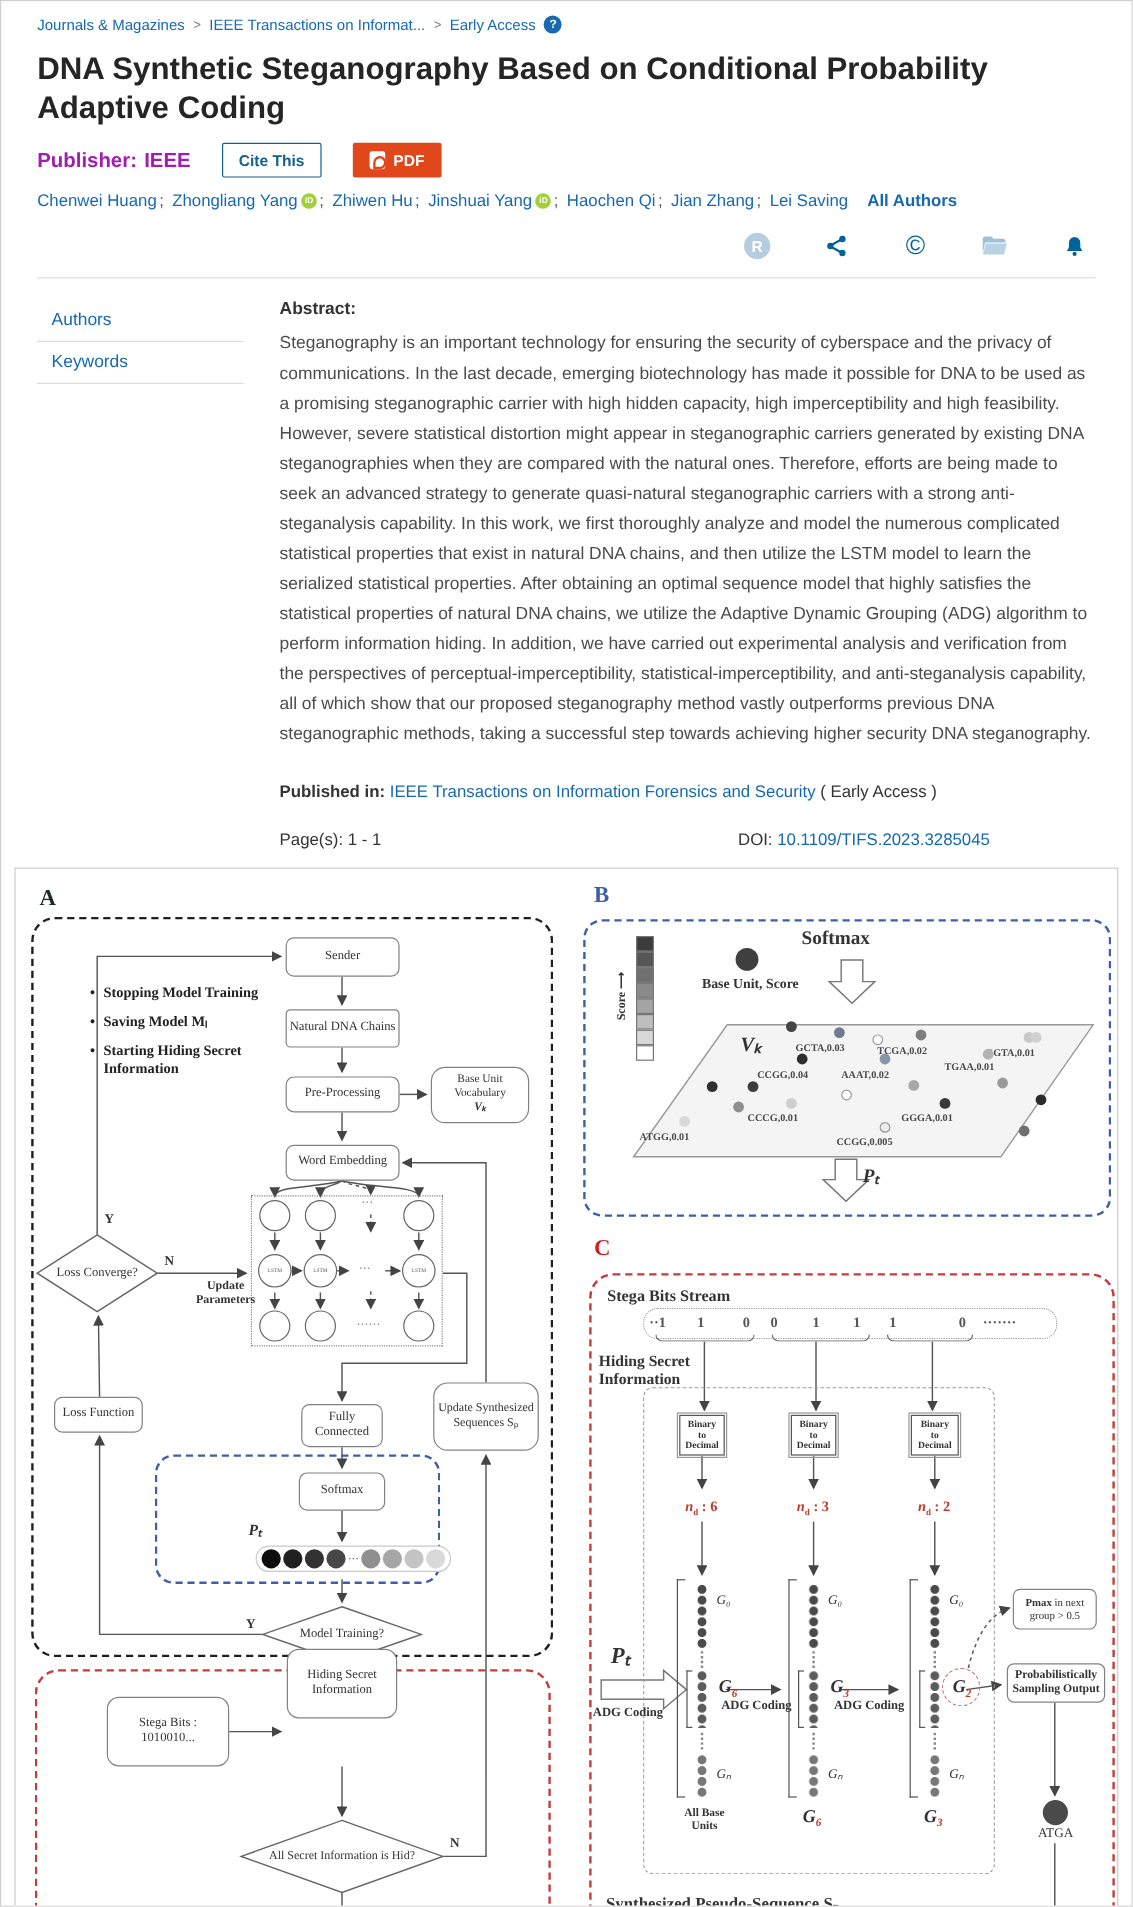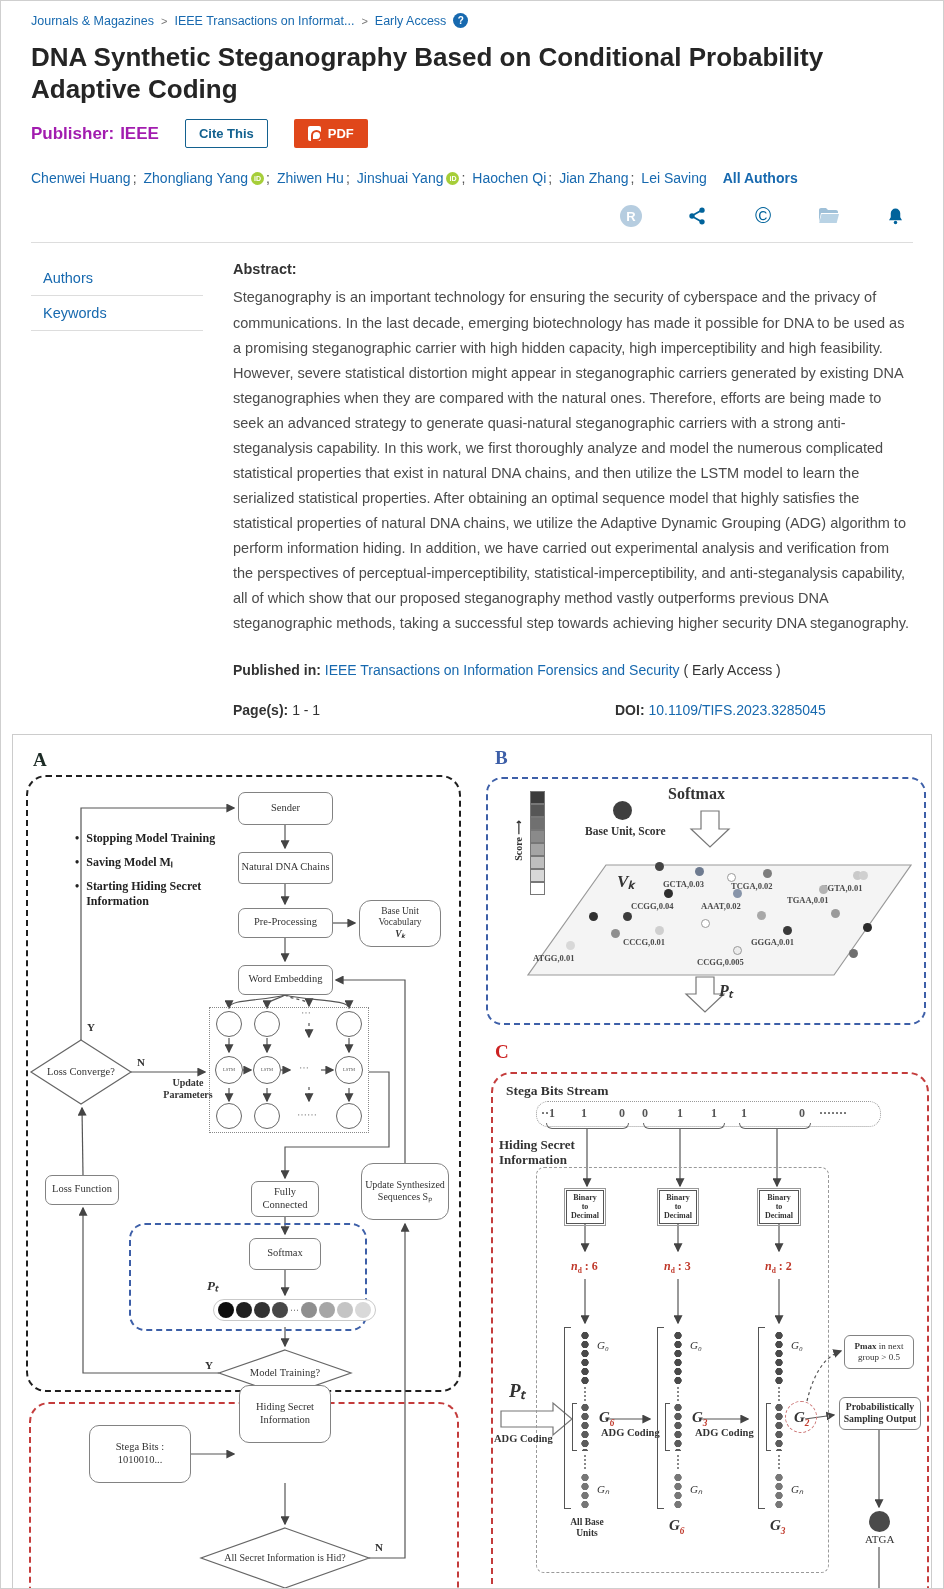--- a/index.html
+++ b/index.html
@@ -20,21 +20,21 @@
   .publisher { font-size:17px; font-weight:bold; color:#a21caf; }
   .publisher .plabel { margin-right:6px; }
   .cite-btn { border:1px solid #13618f; color:#13618f; background:#fff; font-size:13px; font-weight:bold;
               padding:6px 13px; border-radius:2px; cursor:pointer; }
   .pdf-btn { background:#e0471a; color:#fff; font-size:13px; font-weight:bold; border:none;
              padding:7px 14px; border-radius:2px; cursor:pointer; display:flex; align-items:center; gap:7px; }
   .pdf-ico { position:relative; width:13px; height:15px; background:#fff; border-radius:2px; }
   .pdf-ico::after { content:""; position:absolute; left:3px; top:4px; width:7px; height:7px;
                     border:2px solid #e0471a; border-radius:50% 50% 50% 0; }
   
-  .authors { margin-top:22px; font-size:14px; color:#1769af; display:flex; flex-wrap:wrap; align-items:center; }
+  .authors { margin-top:11px; font-size:14px; color:#1769af; display:flex; flex-wrap:wrap; align-items:center; }
   .authors a { color:#1769af; text-decoration:none; cursor:pointer; }
   .auth-sep { color:#555; margin:0 7px 0 2px; }
   .orcid { display:inline-flex; width:13px; height:13px; border-radius:50%; background:#a6ce39; color:#fff;
            font-size:7px; font-weight:bold; align-items:center; justify-content:center; margin-left:3px; }
   .all-authors { font-weight:bold; color:#00629b; margin-left:16px; }
   
   .actions { margin-top:18px; display:flex; justify-content:flex-end; align-items:center; gap:42px; padding-right:6px; }
   .act { width:24px; height:24px; display:flex; align-items:center; justify-content:center; cursor:pointer; }
   .r-badge { width:22px; height:22px; border-radius:50%; background:#b6cde0; color:#fff; font-size:13px;
              font-weight:bold; display:flex; align-items:center; justify-content:center; }
@@ -46,21 +46,21 @@
   .side-item { padding:9px 2px 9px 12px; border-bottom:1px solid #ddd; font-size:14.5px; color:#1769af; cursor:pointer; }
   .side-item.active { font-weight:bold; color:#333; cursor:default; }
   .main { flex:1; padding-left:30px; padding-right:4px; }
   .abs-head { font-size:14.5px; font-weight:bold; color:#333; }
   .abs-text { margin-top:8px; font-size:14.5px; line-height:1.73; color:#4b4b4b; }
   .pubin { margin-top:25px; font-size:14px; color:#333; }
   .pubin .b { font-weight:bold; }
   .pubin a { color:#1769af; text-decoration:none; cursor:pointer; }
   .metarow { margin-top:24px; display:flex; font-size:14px; color:#333; }
   .metarow .pages { width:382px; }
-  .metarow .b { font-weight:bold; }
+  .metarow .b { font-weight:normal; }
   .metarow a { color:#1769af; text-decoration:none; cursor:pointer; }
   
   .figure-wrap { position:relative; margin:16px 11px 0 11px; width:920px; height:928px;
                  border:1px solid #ccc; background:#fff; font-family:"Liberation Serif", serif; }
   .figure-wrap .abs { position:absolute; }
   .wires { position:absolute; left:0; top:0; }
   .panel-label { font-size:19px; font-weight:bold; }
   .dashA { border:2.5px dashed #1f1f1f; border-radius:20px; }
   .dashRed { border:2.5px dashed #c43c3c; border-radius:20px; }
   .dashBlue { border:2.5px dashed #3d5fa8; border-radius:16px; }

